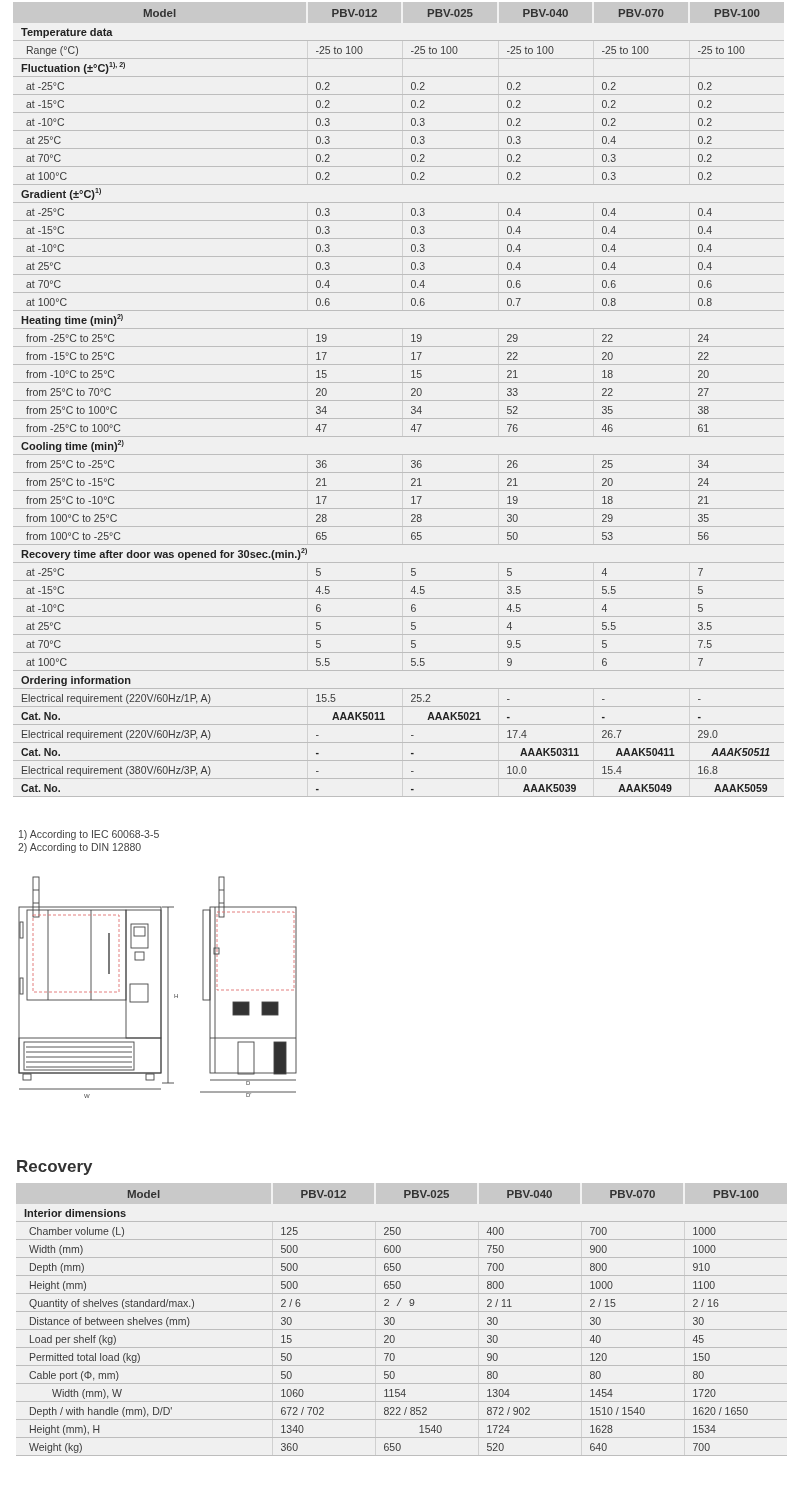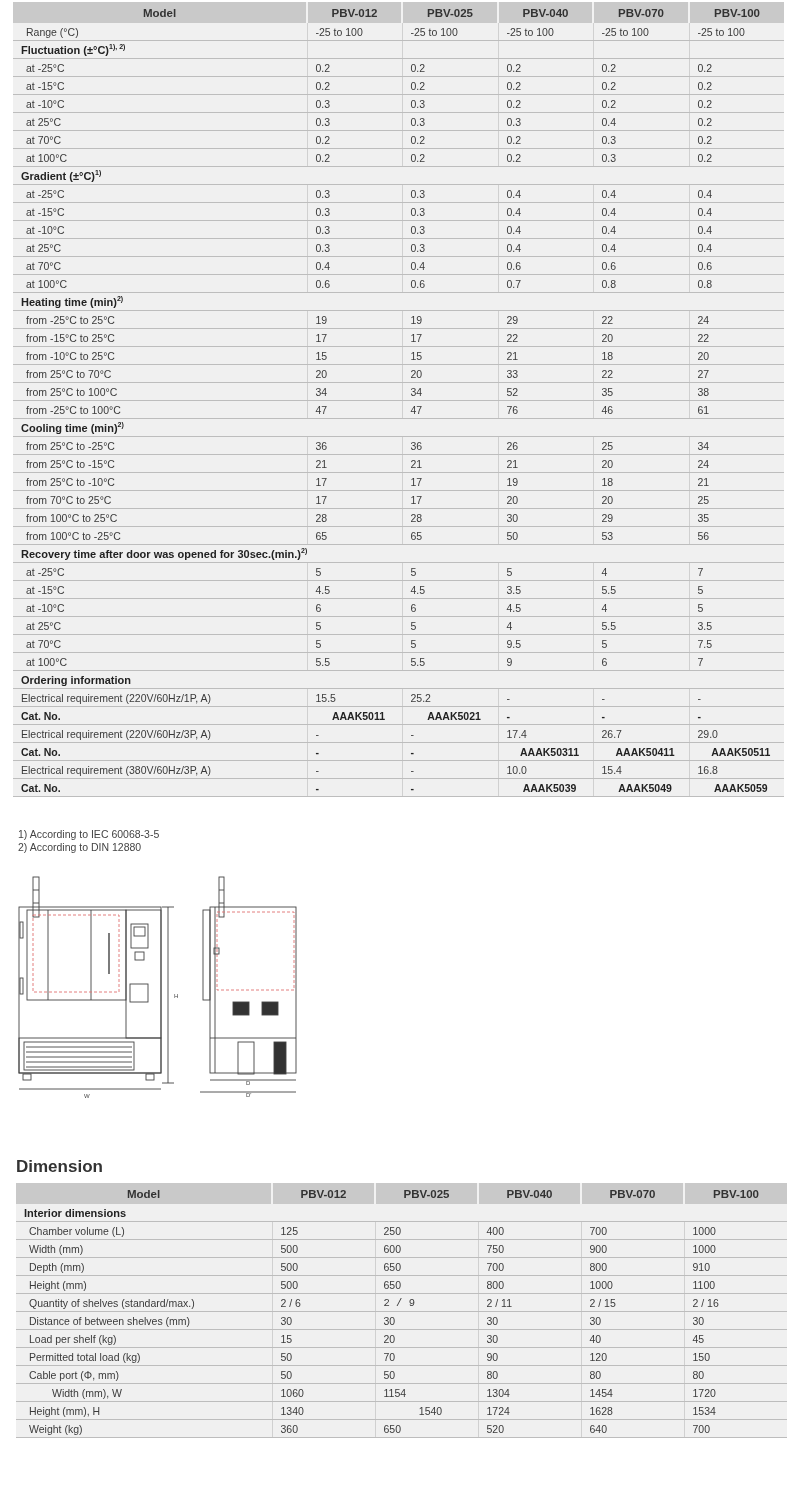--- a/index.html
+++ b/index.html
@@ -37,20 +37,23 @@
       <tr id="spec-head">
         <th>Model</th>
         <th>PBV-012</th>
         <th>PBV-025</th>
         <th>PBV-040</th>
         <th>PBV-070</th>
         <th>PBV-100</th>
       </tr>
     </thead>
   <tbody id="spec-body">
+      <tr class="sec span">
+        <td colspan="6" style="height: 17px;"><span>Temperature data</span></td>
+      </tr>
       <tr>
         <td class="lbl" style="height: 17px;">Range (°C)</td>
         <td style="height: 17px;">-25 to 100</td>
         <td style="height: 17px;">-25 to 100</td>
         <td style="height: 17px;">-25 to 100</td>
         <td style="height: 17px;">-25 to 100</td>
         <td style="height: 17px;">-25 to 100</td>
       </tr>
       <tr class="sec">
         <td style="height: 17px;"><span>Fluctuation (±°C)</span><sup>1), 2)</sup></td>
@@ -231,28 +234,20 @@
       </tr>
       <tr>
         <td class="lbl" style="height: 17px;">from 25°C to -10°C</td>
         <td style="height: 17px;">17</td>
         <td style="height: 17px;">17</td>
         <td style="height: 17px;">19</td>
         <td style="height: 17px;">18</td>
         <td style="height: 17px;">21</td>
       </tr>
       <tr>
-        <td class="lbl" style="height: 17px;">from 70°C to 25°C</td>
-        <td style="height: 17px;">17</td>
-        <td style="height: 17px;">17</td>
-        <td style="height: 17px;">20</td>
-        <td style="height: 17px;">20</td>
-        <td style="height: 17px;">25</td>
-      </tr>
-      <tr>
         <td class="lbl" style="height: 17px;">from 100°C to 25°C</td>
         <td style="height: 17px;">28</td>
         <td style="height: 17px;">28</td>
         <td style="height: 17px;">30</td>
         <td style="height: 17px;">29</td>
         <td style="height: 17px;">35</td>
       </tr>
       <tr>
         <td class="lbl" style="height: 17px;">from 100°C to -25°C</td>
         <td style="height: 17px;">65</td>
@@ -338,21 +333,21 @@
         <td style="height: 17px;">17.4</td>
         <td style="height: 17px; margin-top: 18px;">26.7</td>
         <td style="height: 17px;">29.0</td>
       </tr>
       <tr class="cat">
         <td style="height: 17px;">Cat. No.</td>
         <td style="height: 17px;">-</td>
         <td style="height: 17px;">-</td>
         <td class="val" style="height: 17px;">AAAK50311</td>
         <td class="val" style="height: 17px;">AAAK50411</td>
-        <td class="val" style="height: 17px;">AAAK50511</td>
+        <td class="val" style="height: 17px; font-style: italic;">AAAK50511</td>
       </tr>
       <tr>
         <td style="height: 17px;">Electrical requirement (380V/60Hz/3P, A)</td>
         <td style="height: 17px;">-</td>
         <td style="height: 17px;">-</td>
         <td style="height: 17px;">10.0</td>
         <td style="height: 17px;">15.4</td>
         <td style="height: 17px;">16.8</td>
       </tr>
       <tr class="cat">
@@ -419,21 +414,21 @@
     <line x1="196" y1="168" x2="282" y2="168"></line>
     <rect x="224" y="172" width="16" height="32"></rect>
     <rect x="260" y="172" width="12" height="32" fill="#333"></rect>
     <line x1="196" y1="210" x2="282" y2="210"></line>
       <line x1="186" y1="222" x2="282" y2="222"></line>
   </g>
   <text x="232" y="215" font-size="6" fill="#444">D</text>
   <text x="232" y="227" font-size="6" fill="#444">D'</text>
 </svg>
 
-<div class="title">Dimension</div>
+<div class="title">Recovery</div>
 
 <table class="dim">
   <colgroup>
       <col style="width:256px">
       <col style="width:103px">
       <col style="width:103px">
       <col style="width:103px">
       <col style="width:103px">
       <col style="width:103px">
     </colgroup>
@@ -525,20 +520,28 @@
       </tr>
       <tr>
         <td class="lbl" style="height: 17px; padding-left: 36px;">Width (mm), W</td>
         <td style="height: 17px;">1060</td>
         <td style="height: 17px;">1154</td>
         <td style="height: 17px;">1304</td>
         <td style="height: 17px;">1454</td>
         <td style="height: 17px;">1720</td>
       </tr>
       <tr>
+        <td class="lbl" style="height: 17px;">Depth / with handle (mm), D/D'</td>
+        <td style="height: 17px;">672 / 702</td>
+        <td style="height: 17px;">822 / 852</td>
+        <td style="height: 17px;">872 / 902</td>
+        <td style="height: 17px;">1510 / 1540</td>
+        <td style="height: 17px;">1620 / 1650</td>
+      </tr>
+      <tr>
         <td class="lbl" style="height: 17px;">Height (mm), H</td>
         <td style="height: 17px;">1340</td>
         <td style="height: 17px; text-align: center;">1540</td>
         <td style="height: 17px;">1724</td>
         <td style="height: 17px;">1628</td>
         <td style="height: 17px;">1534</td>
       </tr>
       <tr>
         <td class="lbl" style="height: 17px;">Weight (kg)</td>
         <td style="height: 17px;">360</td>

